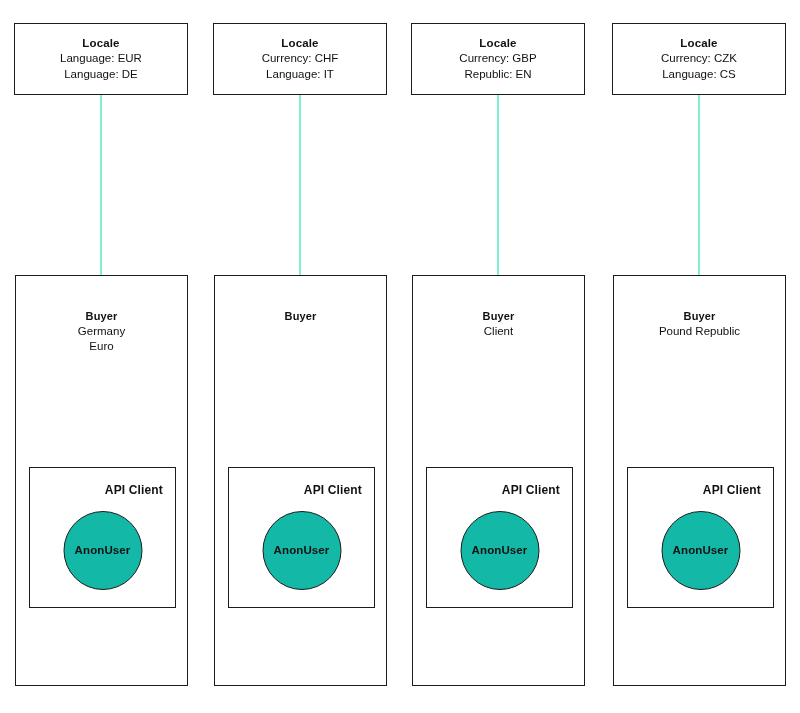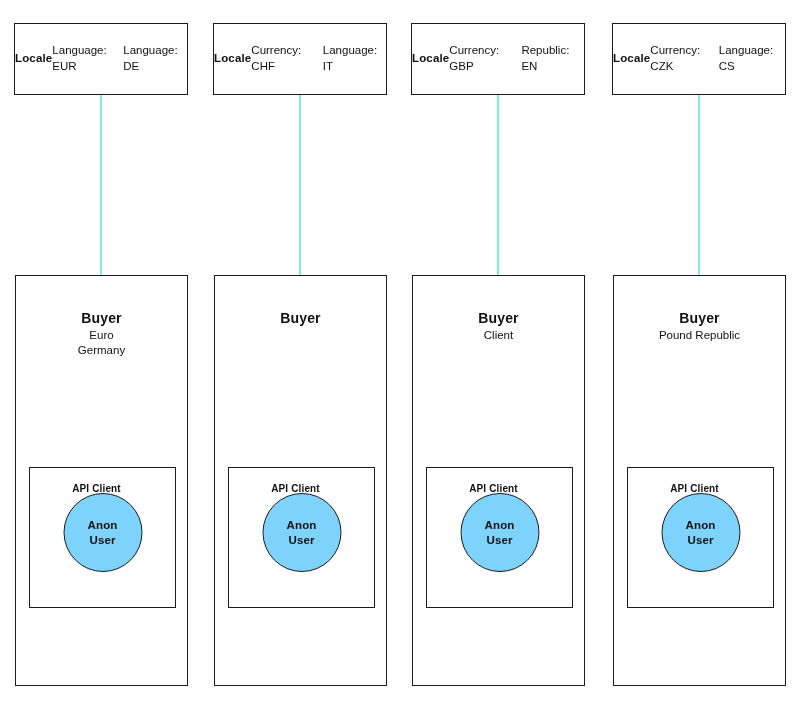--- a/index.html
+++ b/index.html
@@ -35,20 +35,21 @@
   
   .locale-box {
     position: absolute;
     left: 14px;
     top: 23px;
     width: 174px;
     height: 72px;
     border: 1.4px solid #1c1c1c;
     background: #ffffff;
     display: flex;
+    flex-direction: column;
     align-items: center;
     justify-content: center;
     line-height: 1.35;
   }
   .locale-title {
     font-size: 11.5px;
     font-weight: 700;
     letter-spacing: 0.15px;
   }
   .locale-line {
@@ -78,21 +79,21 @@
   }
   .buyer-text {
     position: absolute;
     left: 0;
     right: 0;
     top: 33px;
     text-align: center;
     line-height: 1.35;
   }
   .buyer-title {
-    font-size: 14px;
+    font-size: 11px;
     font-weight: 700;
     letter-spacing: 0.15px;
   }
   .buyer-line {
     font-size: 11.5px;
     font-weight: 400;
   }
 
   
   .api-box {
@@ -102,39 +103,38 @@
     width: 147px;
     height: 141px;
     border: 1.2px solid #1c1c1c;
     background: #ffffff;
   }
   .api-title {
     position: absolute;
     left: 0;
     right: 12px;
     top: 15px;
-    text-align: center;
-    font-size: 10px;
+    text-align: right;
+    font-size: 12px;
     font-weight: 700;
     letter-spacing: 0.15px;
   }
 
   
   .anon-circle {
     position: absolute;
     left: 50%;
     transform: translateX(-50%);
-    top: 25px;
+    top: 43px;
     width: 79px;
     height: 79px;
     border: 1.2px solid #1c1c1c;
     border-radius: 50%;
-    background: #7dd3fc;
+    background: #14b8a6;
     display: flex;
-    flex-direction: column;
     align-items: center;
     justify-content: center;
     line-height: 1.3;
   }
   .anon-line {
     font-size: 11.5px;
     font-weight: 700;
     letter-spacing: 0.1px;
   }
 </style>
@@ -148,22 +148,22 @@
       <div class="locale-title">Locale</div>
       <div class="locale-line">Language: EUR</div>
       <div class="locale-line">Language: DE</div>
     </div>
 
     <div class="connector"></div>
 
     <div class="buyer-box">
       <div class="buyer-text">
         <div class="buyer-title">Buyer</div>
+        <div class="buyer-line">Germany</div>
         <div class="buyer-line">Euro</div>
-        <div class="buyer-line">Germany</div>
       </div>
 
       <div class="api-box">
         <div class="api-title">API Client</div>
         <div class="anon-circle">
           <div class="anon-line">Anon</div>
           <div class="anon-line">User</div>
         </div>
       </div>
     </div>

